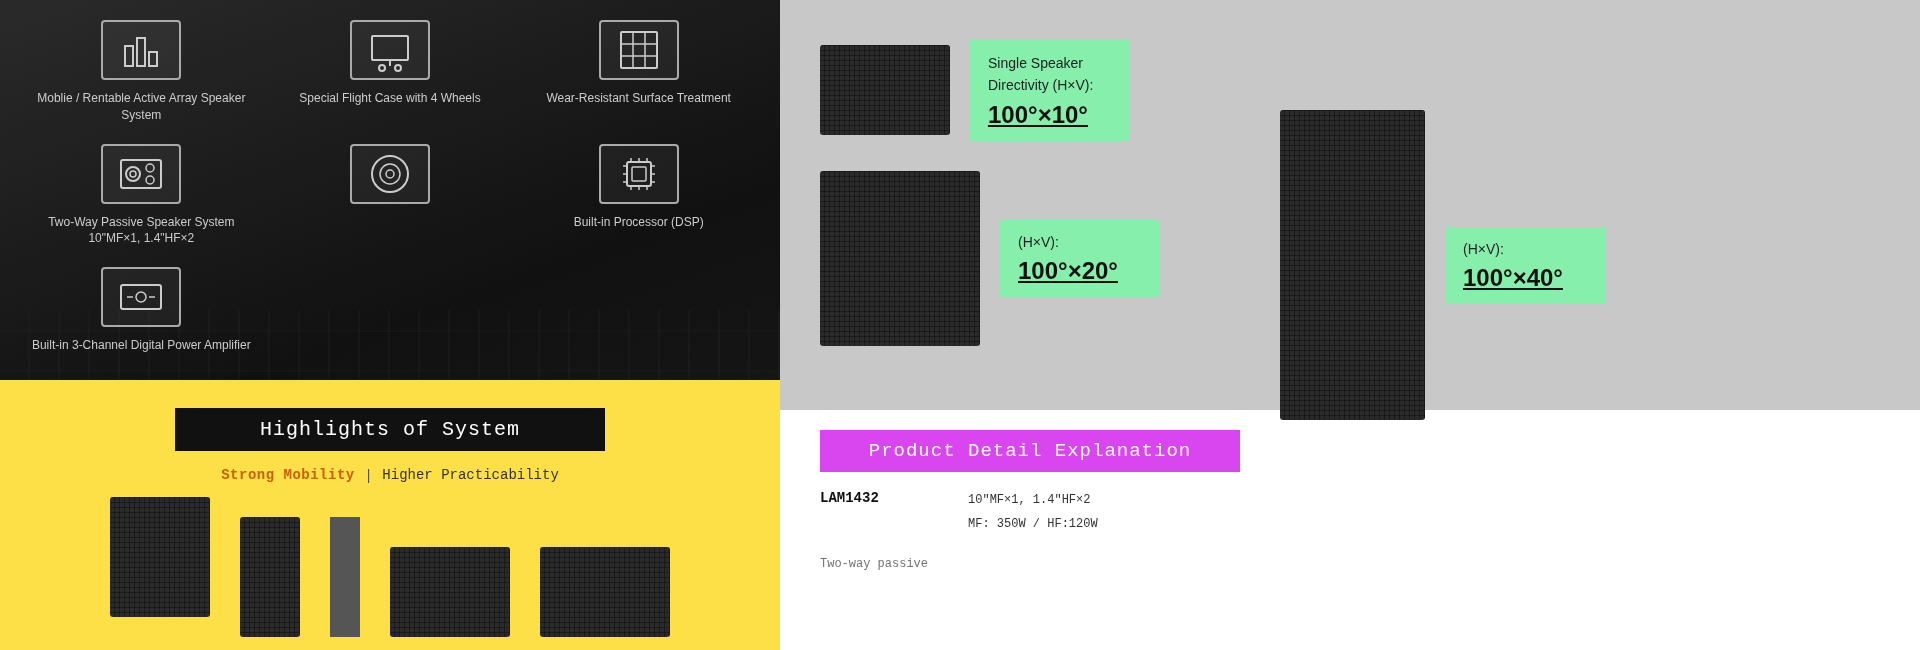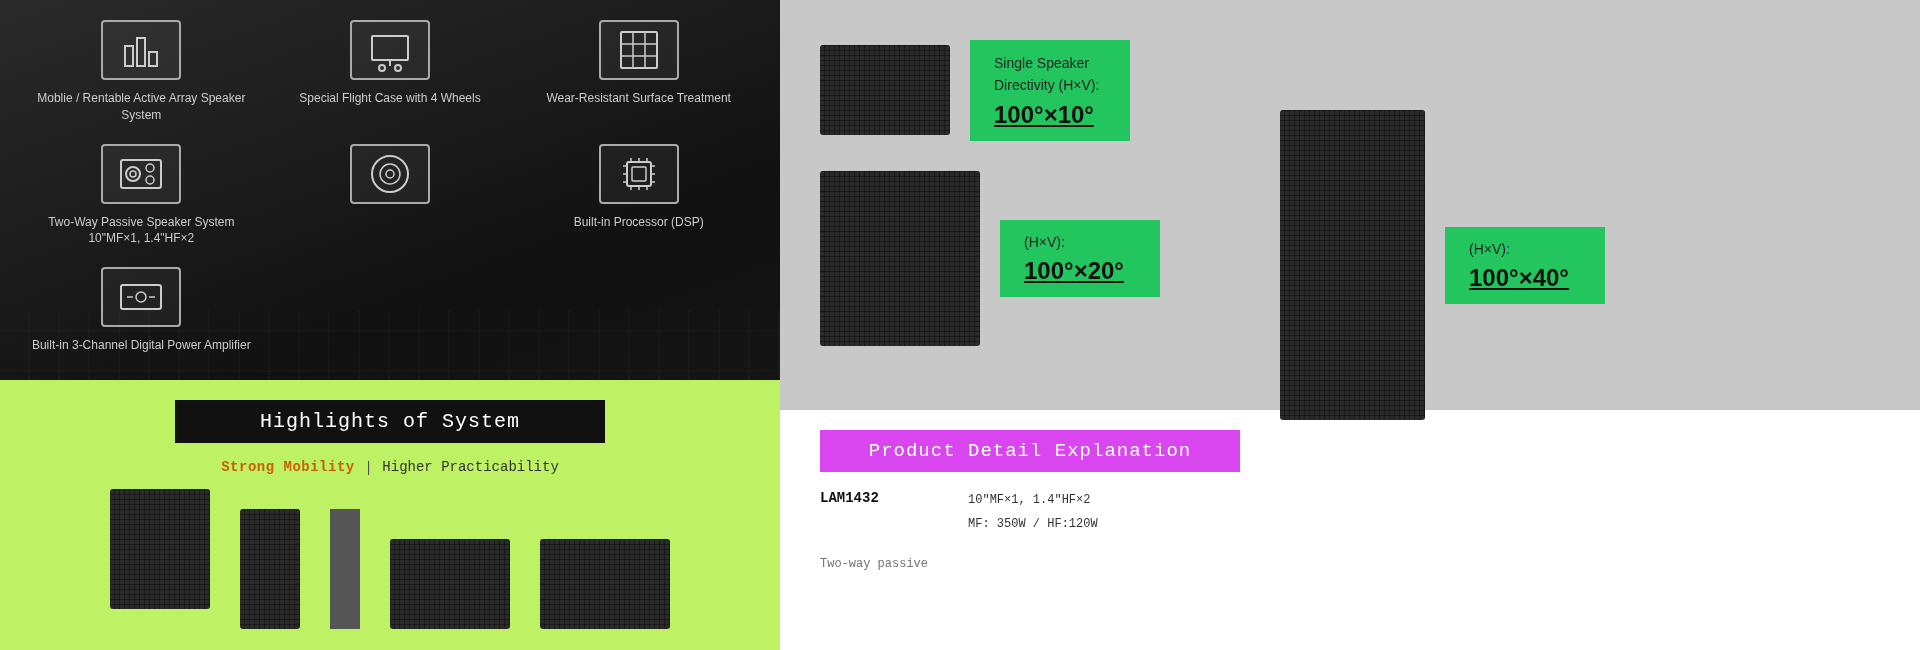--- a/index.html
+++ b/index.html
@@ -84,25 +84,25 @@
       color: #ccc;
     }
 
     
     .bottom-section {
       position: absolute;
       bottom: 0;
       left: 0;
       right: 0;
       height: 270px;
-      background: #bef264;
+      background: #fde047;
       display: flex;
       flex-direction: column;
       align-items: center;
-      padding: 20px 20px 10px;
+      padding: 28px 20px 10px;
     }
 
     .highlights-banner {
       background: #111;
       color: #fff;
       font-family: 'Courier New', monospace;
       font-size: 20px;
       letter-spacing: 1px;
       padding: 10px 80px;
       margin-bottom: 16px;
@@ -161,22 +161,22 @@
       padding: 30px 40px;
       gap: 40px;
     }
 
     .speaker-box-single {
       width: 130px;
       height: 95px;
     }
 
     .spec-label {
-      background: #22c55e;
-      padding: 12px 24px;
+      background: #86efac;
+      padding: 12px 18px;
       min-width: 160px;
     }
 
     .spec-label h3 {
       font-size: 14px;
       color: #222;
       line-height: 1.5;
       font-weight: normal;
     }
 

